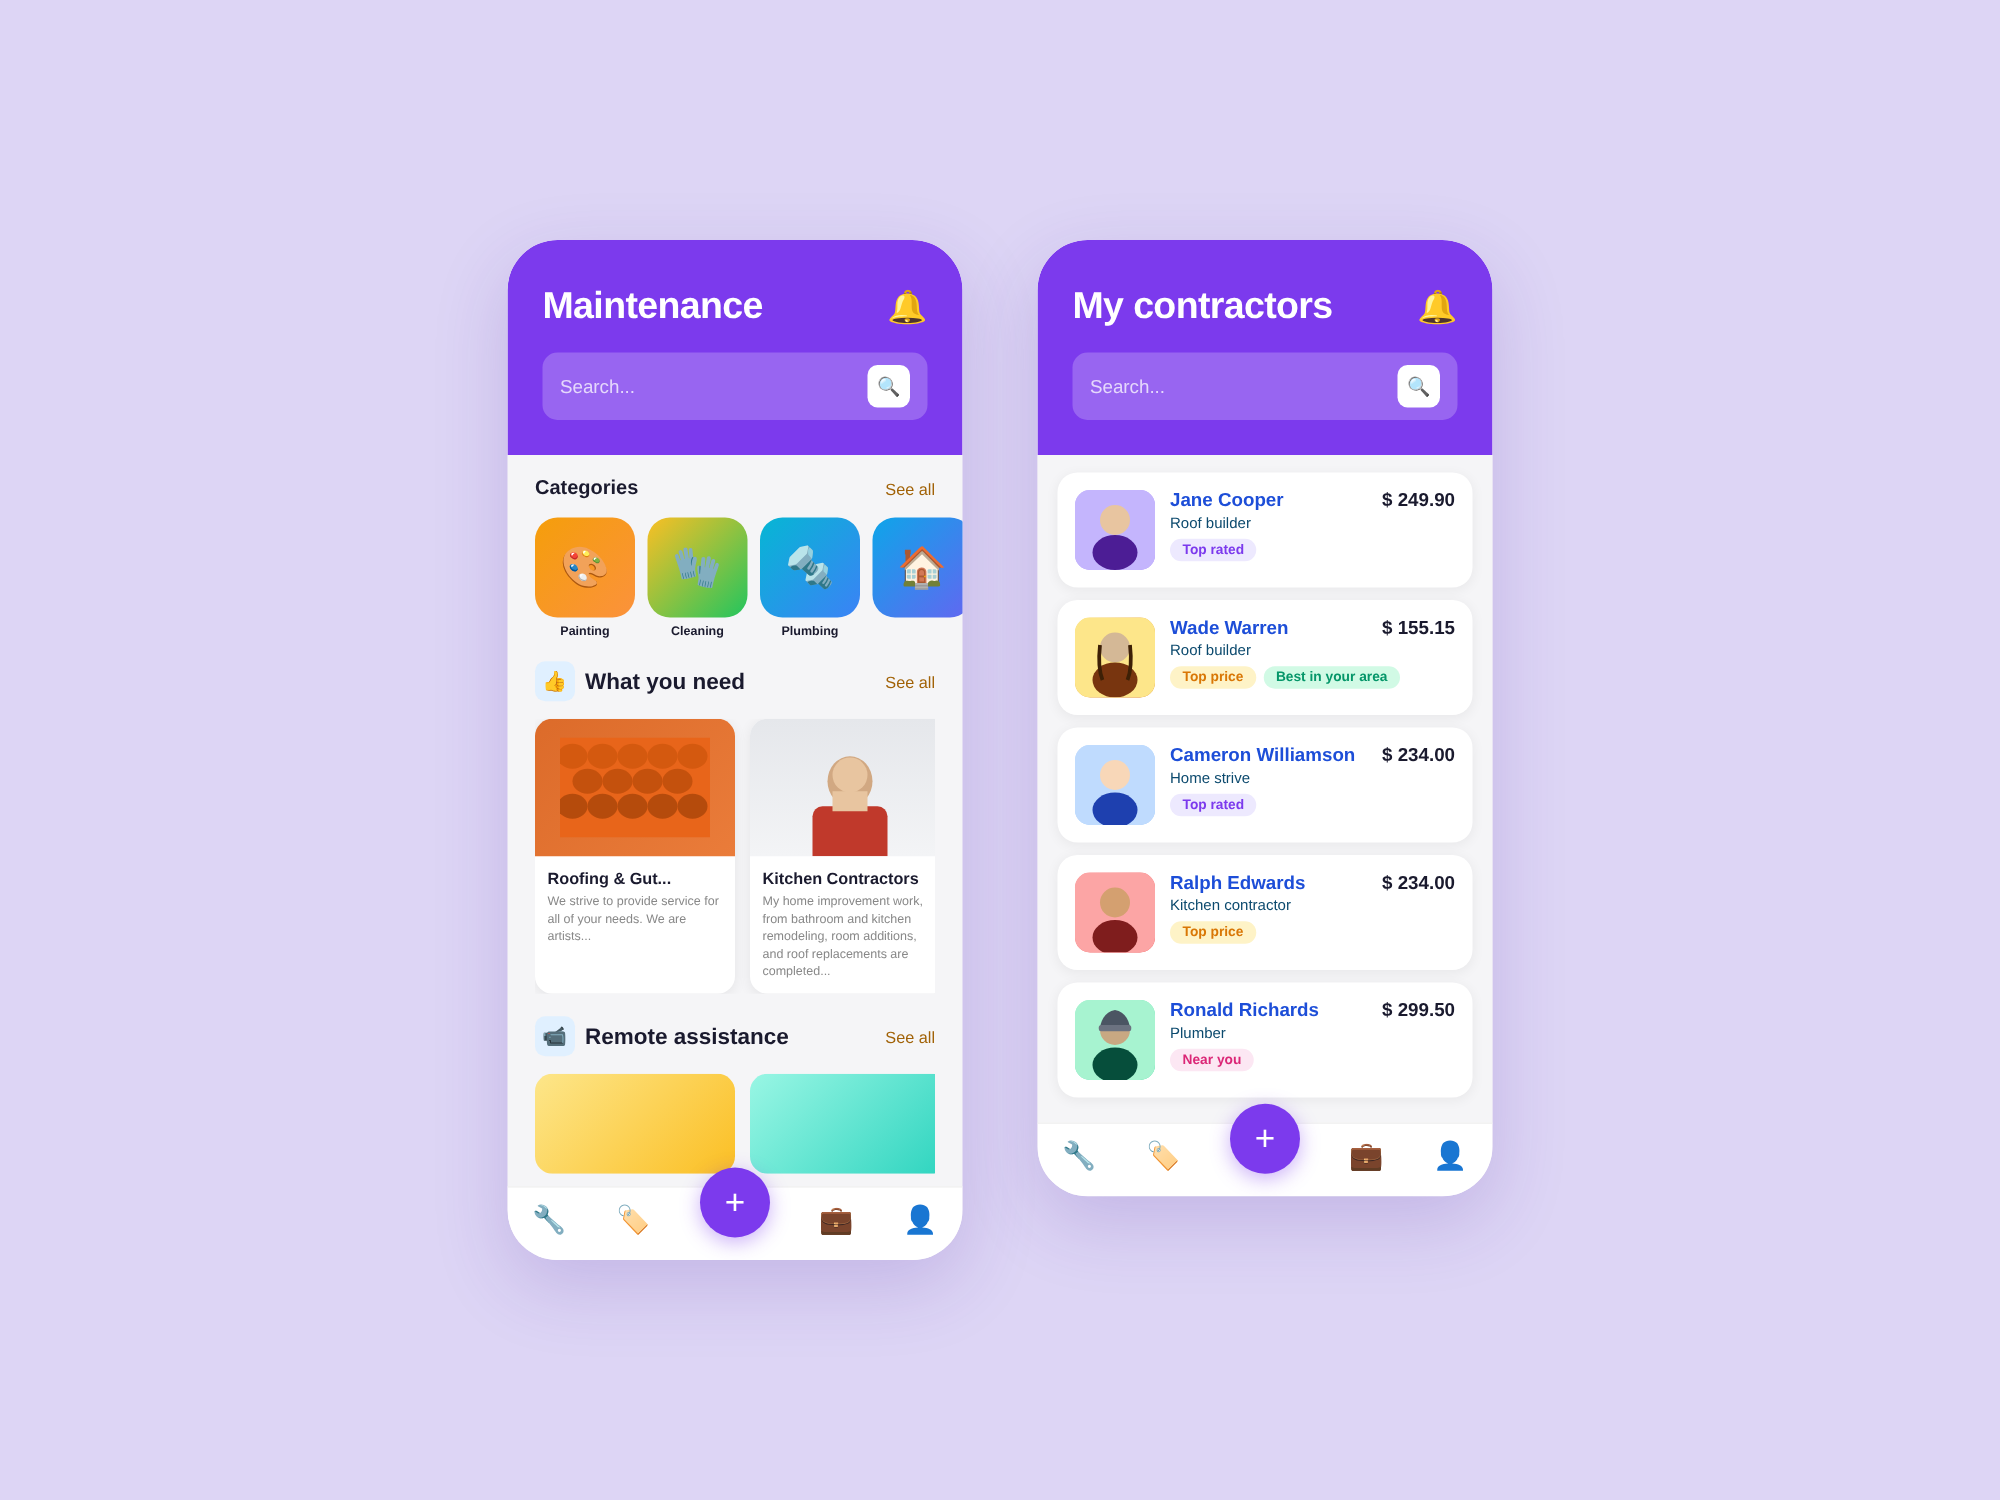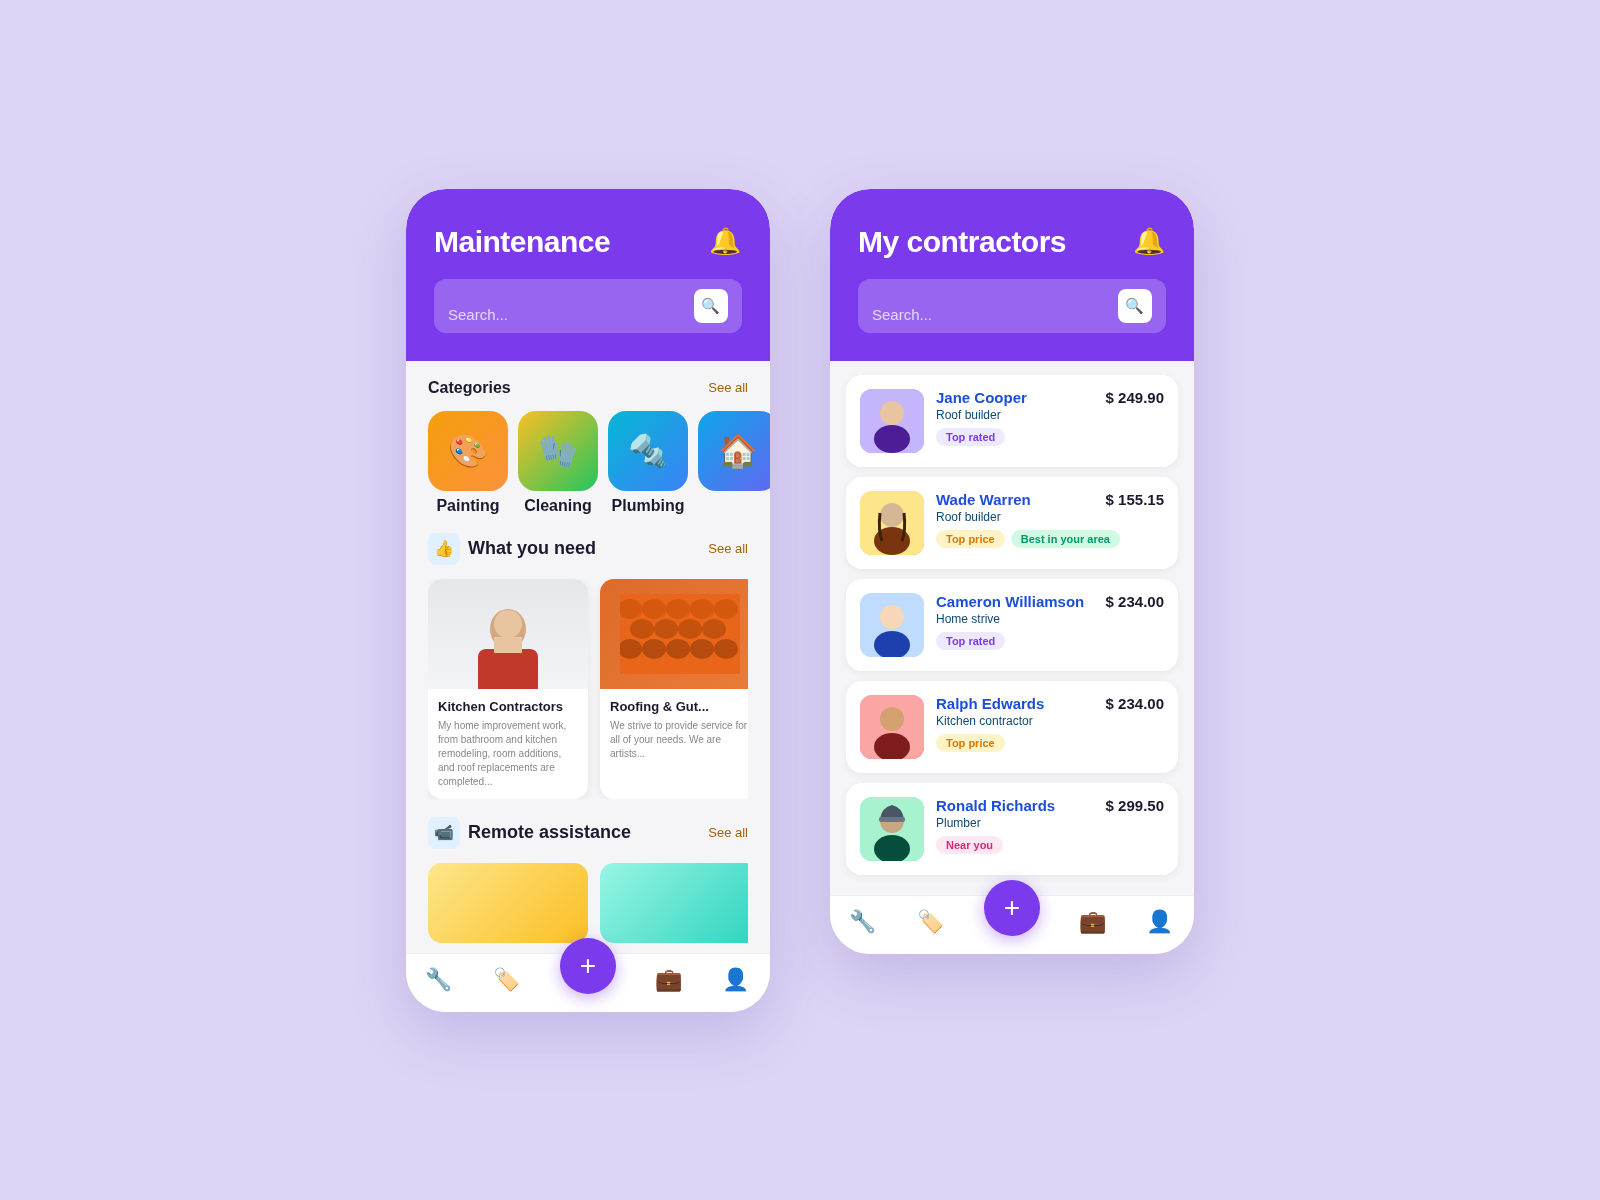--- a/index.html
+++ b/index.html
@@ -49,21 +49,21 @@
       letter-spacing: -0.5px;
     }
     .bell-icon {
       font-size: 26px;
       color: #f59e0b;
     }
     .search-bar {
       background: rgba(255,255,255,0.22);
       border-radius: 12px;
       display: flex;
-      align-items: flex-end;
+      align-items: center;
       padding: 10px 14px;
       gap: 10px;
     }
     .search-bar input {
       background: transparent;
       border: none;
       outline: none;
       color: #fff;
       font-size: 15px;
       flex: 1;
@@ -121,21 +121,21 @@
       display: flex;
       align-items: center;
       justify-content: center;
       font-size: 32px;
     }
     .category-img.painting { background: linear-gradient(135deg, #f59e0b, #fb923c); }
     .category-img.cleaning { background: linear-gradient(135deg, #fbbf24, #22c55e); }
     .category-img.plumbing { background: linear-gradient(135deg, #06b6d4, #3b82f6); }
     .category-img.roofing { background: linear-gradient(135deg, #0ea5e9, #6366f1); }
     .category-label {
-      font-size: 16px;
+      font-size: 10px;
       font-weight: 600;
       color: #1a1a2e;
     }
 
     
     .what-you-need-section {
       padding: 8px 22px 10px;
     }
     .section-title-with-icon {
       display: flex;
@@ -373,36 +373,20 @@
 
     <div class="what-you-need-section">
       <div class="section-header">
         <div class="section-title-with-icon">
           <div class="section-icon">👍</div>
           <span>What you need</span>
         </div>
         <span class="see-all">See all</span>
       </div>
       <div class="cards-row">
-
-        <div class="service-card">
-          <div class="kitchen-person">
-
-            <svg width="100" height="100" viewBox="0 0 100 100" xmlns="http://www.w3.org/2000/svg">
-              <ellipse cx="50" cy="40" rx="18" ry="20" fill="#d1a882"></ellipse>
-              <rect x="20" y="60" width="60" height="50" rx="8" fill="#c0392b"></rect>
-              <circle cx="50" cy="35" r="14" fill="#e8c5a0"></circle>
-              <rect x="36" y="48" width="28" height="16" fill="#e8c5a0"></rect>
-            </svg>
-          </div>
-          <div class="card-body">
-            <div class="card-title">Kitchen Contractors</div>
-            <div class="card-desc">My home improvement work, from bathroom and kitchen remodeling, room additions, and roof replacements are completed...</div>
-          </div>
-        </div>
 
         <div class="service-card">
           <div class="roofing-img">
             <svg width="120" height="80" viewBox="0 0 120 80" xmlns="http://www.w3.org/2000/svg">
 
               <rect width="120" height="80" fill="#e8651a"></rect>
               <ellipse cx="10" cy="15" rx="12" ry="10" fill="#d4590f"></ellipse>
               <ellipse cx="34" cy="15" rx="12" ry="10" fill="#d4590f"></ellipse>
               <ellipse cx="58" cy="15" rx="12" ry="10" fill="#d4590f"></ellipse>
               <ellipse cx="82" cy="15" rx="12" ry="10" fill="#d4590f"></ellipse>
@@ -416,20 +400,36 @@
               <ellipse cx="58" cy="55" rx="12" ry="10" fill="#b54b0c"></ellipse>
               <ellipse cx="82" cy="55" rx="12" ry="10" fill="#b54b0c"></ellipse>
               <ellipse cx="106" cy="55" rx="12" ry="10" fill="#b54b0c"></ellipse>
             </svg>
           </div>
           <div class="card-body">
             <div class="card-title">Roofing &amp; Gut...</div>
             <div class="card-desc">We strive to provide service for all of your needs. We are artists...</div>
           </div>
         </div>
+
+        <div class="service-card">
+          <div class="kitchen-person">
+
+            <svg width="100" height="100" viewBox="0 0 100 100" xmlns="http://www.w3.org/2000/svg">
+              <ellipse cx="50" cy="40" rx="18" ry="20" fill="#d1a882"></ellipse>
+              <rect x="20" y="60" width="60" height="50" rx="8" fill="#c0392b"></rect>
+              <circle cx="50" cy="35" r="14" fill="#e8c5a0"></circle>
+              <rect x="36" y="48" width="28" height="16" fill="#e8c5a0"></rect>
+            </svg>
+          </div>
+          <div class="card-body">
+            <div class="card-title">Kitchen Contractors</div>
+            <div class="card-desc">My home improvement work, from bathroom and kitchen remodeling, room additions, and roof replacements are completed...</div>
+          </div>
+        </div>
       </div>
     </div>
 
     <div class="remote-section">
       <div class="section-header">
         <div class="section-title-with-icon">
           <div class="section-icon">📹</div>
           <span>Remote assistance</span>
         </div>
         <span class="see-all">See all</span>

